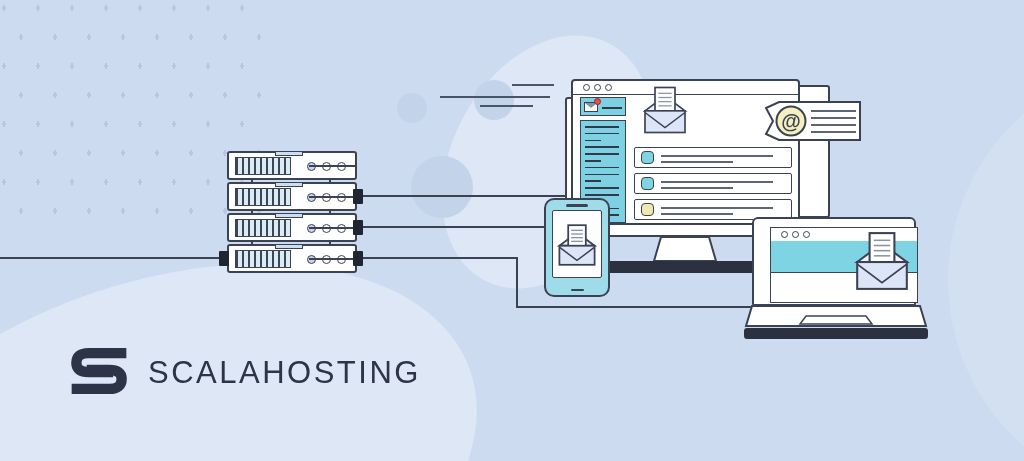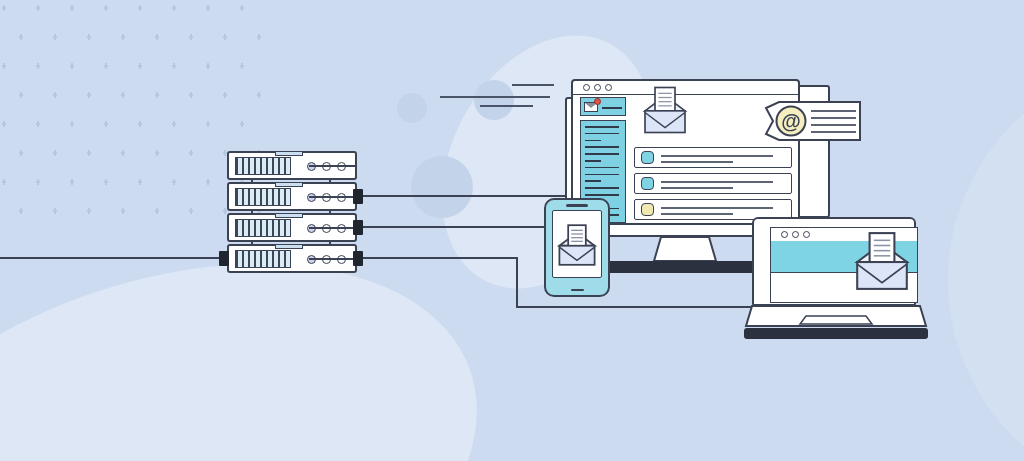--- a/index.html
+++ b/index.html
@@ -269,14 +269,21 @@
         </svg>
       </div>
     </div>
     <svg style="position:absolute;left:0;top:89px;" width="184" height="40">
       <polygon points="8,2 176,2 182,22 2,22" fill="#fff" stroke="#3b4254" stroke-width="2"></polygon>
       <polygon points="62,12 122,12 128,20 56,20" fill="none" stroke="#3b4254" stroke-width="1.5"></polygon>
       <rect x="0" y="24" width="184" height="11" rx="3" fill="#2c3140"></rect>
     </svg>
   </div>
 
+  <div class="abs logo">
+    <svg width="66" height="58" viewBox="0 0 70 60">
+      <path d="M64,11 H24 Q11,11 11,21.5 Q11,31 24,31 H50" fill="none" stroke="#2e3447" stroke-width="11"></path>
+      <path d="M6,49 H46 Q59,49 59,38.5 Q59,29 46,29 H22" fill="none" stroke="#2e3447" stroke-width="11"></path>
+    </svg>
+    <span class="logo-text">SCALAHOSTING</span>
+  </div>
 
 </div>
 
 </body></html>

